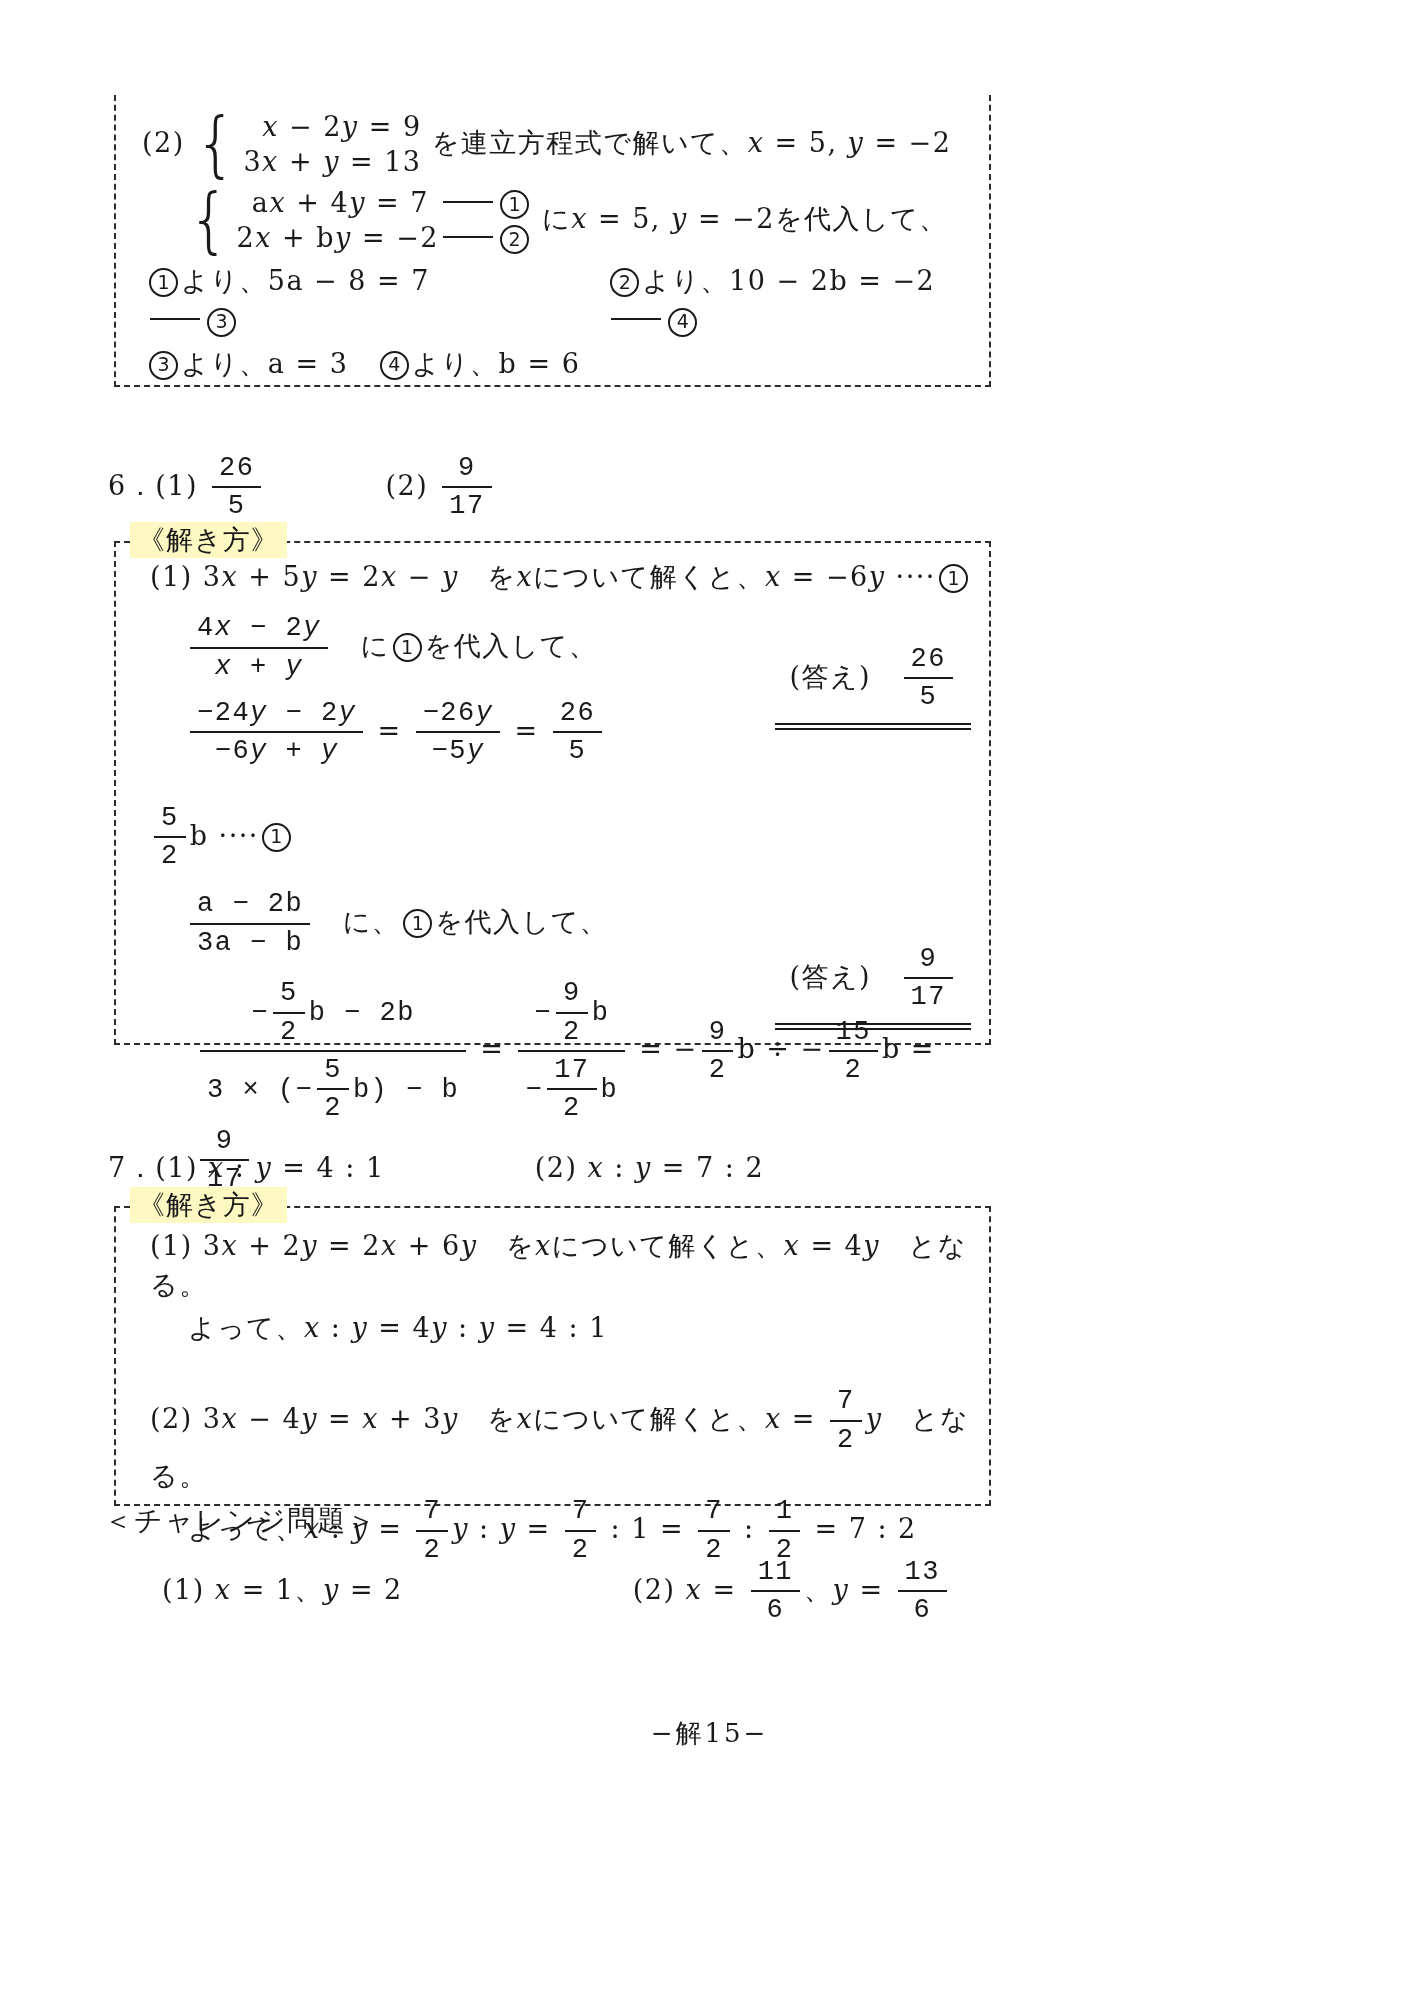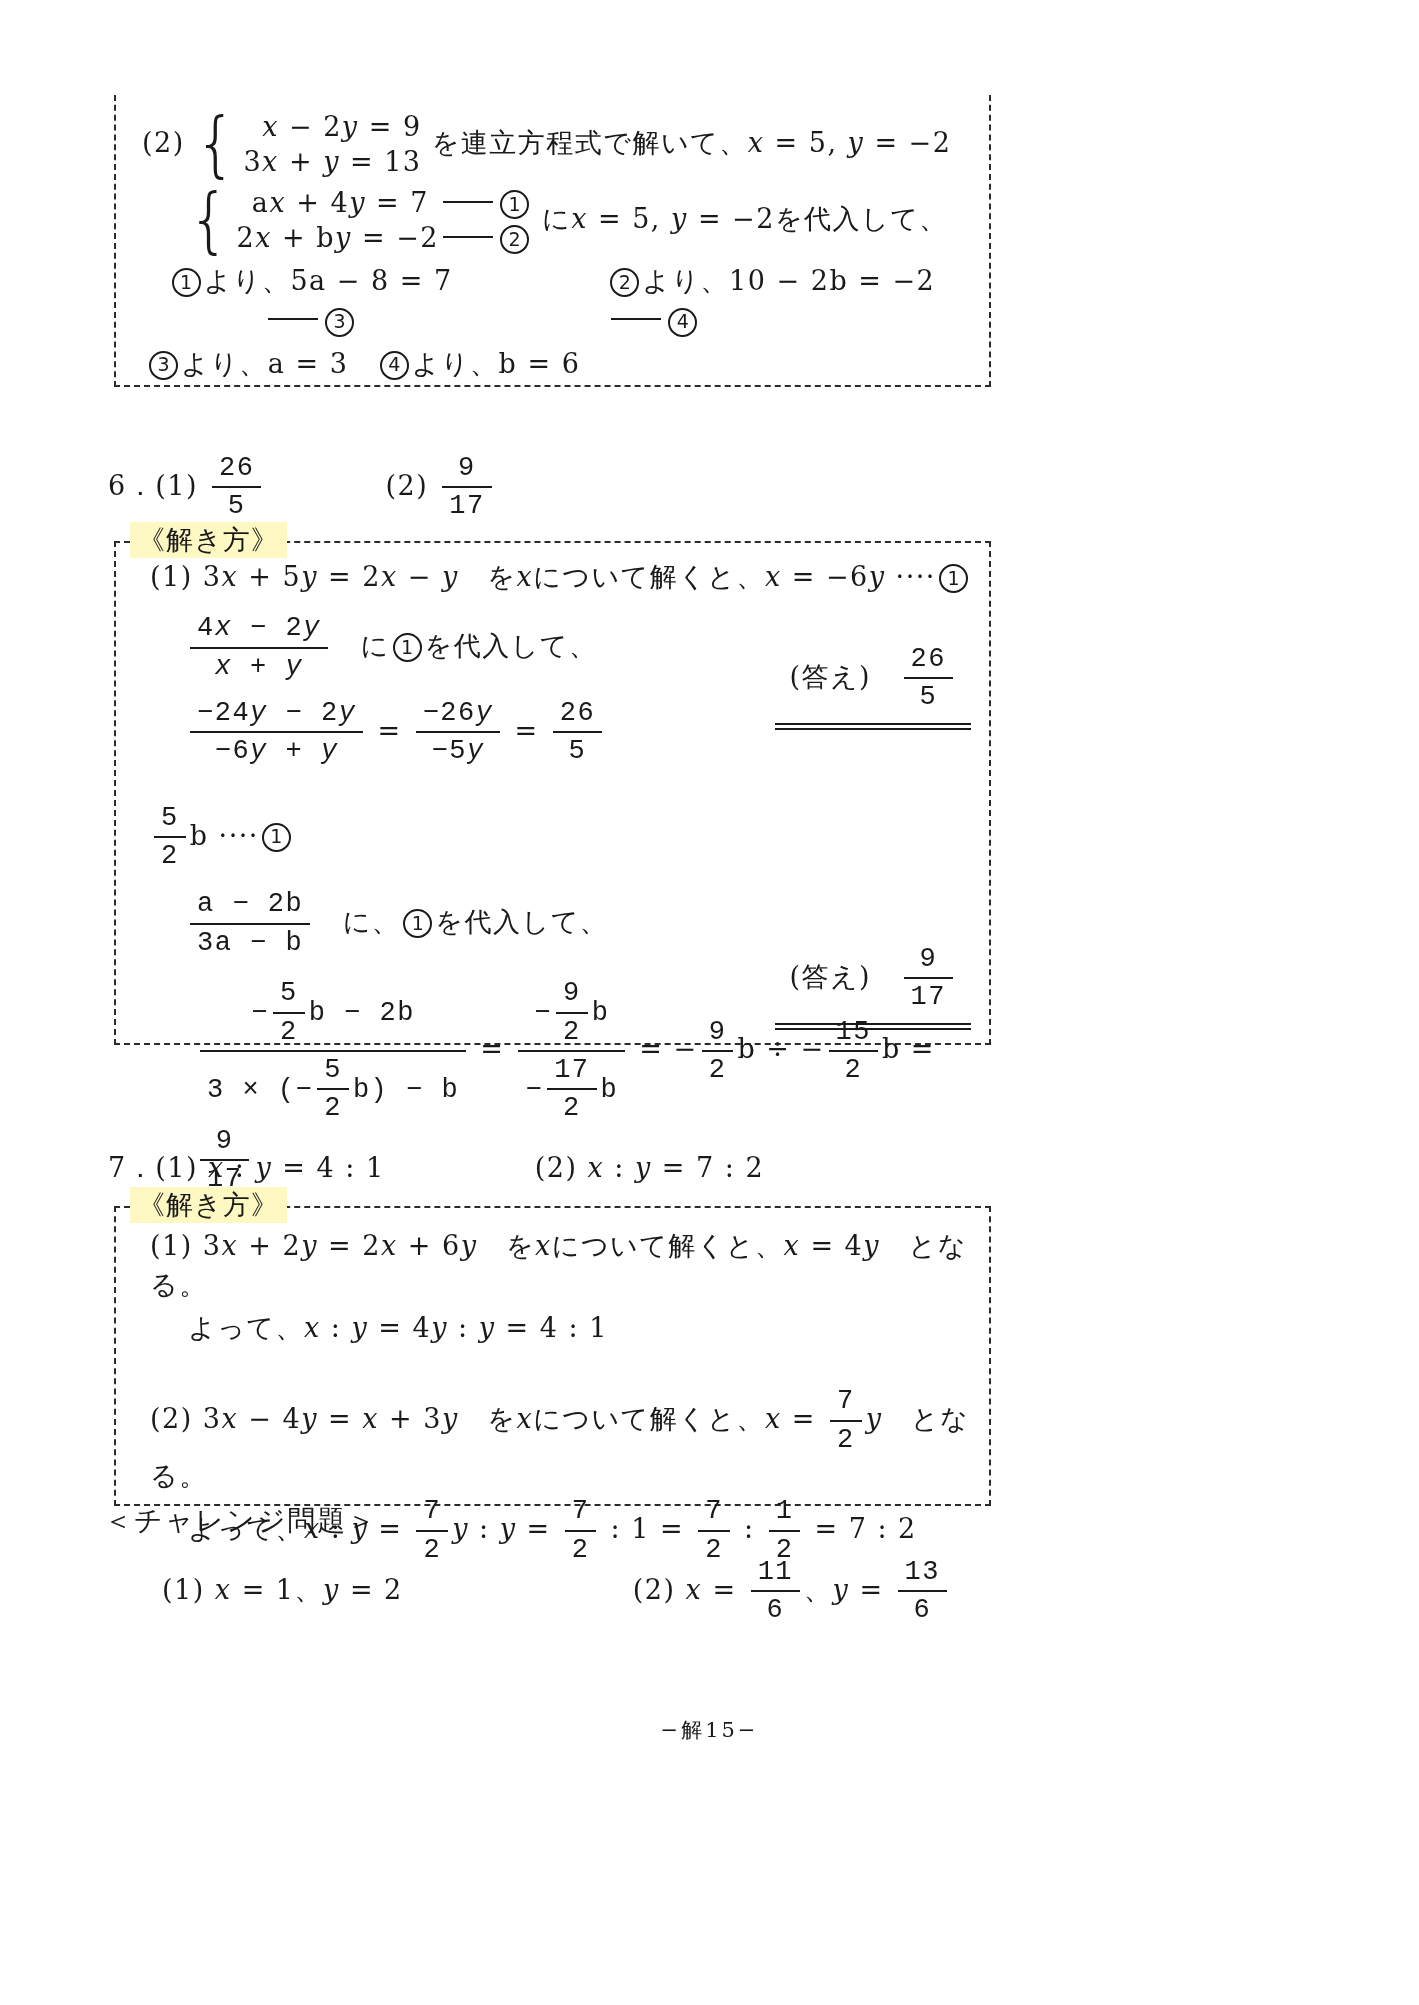--- a/index.html
+++ b/index.html
@@ -49,21 +49,21 @@
   }
 
   .sec-header { position:absolute; font-size:27px; letter-spacing:1.5px; }
   .sec6-header { left:108px; top:452px; }
   .sec7-header { left:108px; top:1148px; }
 
   
   .b5-r1 { margin-left:12px; }
   .b5-r2 { margin-left:58px; margin-top:6px; }
   .b5-r3 { display:flex; margin-top:6px; }
-  .b5-r3 .cellA { margin-left:16px;text-align:center; }
+  .b5-r3 .cellA { margin-left:16px; }
   .b5-r3 .cellB { margin-left:132px; }
   .b5-r4 { margin-left:16px; margin-top:4px; }
 
   .b6-r1 { margin-left:20px; margin-top:4px; }
   .b6-r2 { margin-left:56px; margin-top:16px; }
   .b6-r3 { margin-left:56px; margin-top:14px; }
   .b6-r4 { margin-left:20px; margin-top:34px; }
   .b6-r5 { margin-left:56px; margin-top:16px; }
   .b6-r6 { margin-left:66px; margin-top:18px; }
 
@@ -77,21 +77,21 @@
     position:absolute; right:18px; font-size:27px; letter-spacing:1.5px;
     border-bottom:7px double #1a1a1a; padding:0 14px 9px 14px; white-space:nowrap;
   }
   .answer5  { top:142px; }
   .answer6a { top:100px; }
   .answer6b { top:400px; }
 
   .challenge-title { position:absolute; left:104px; top:1502px; font-size:28px; letter-spacing:2px; }
   .challenge-line  { position:absolute; left:162px; top:1556px; }
 
-  .footer { position:absolute; left:0; top:1716px; width:100%; text-align:center; font-size:21px; letter-spacing:3px; }
+  .footer { position:absolute; left:0; top:1716px; width:100%; text-align:center; font-size:26px; letter-spacing:3px; }
 </style>
 </head>
 <body>
 
 <div class="page">
 
   <section class="box box5">
     <div class="mathline b5-r1"><span>(2) </span><span class="sys">
           <span class="brace">{</span>
           <span class="rows">

